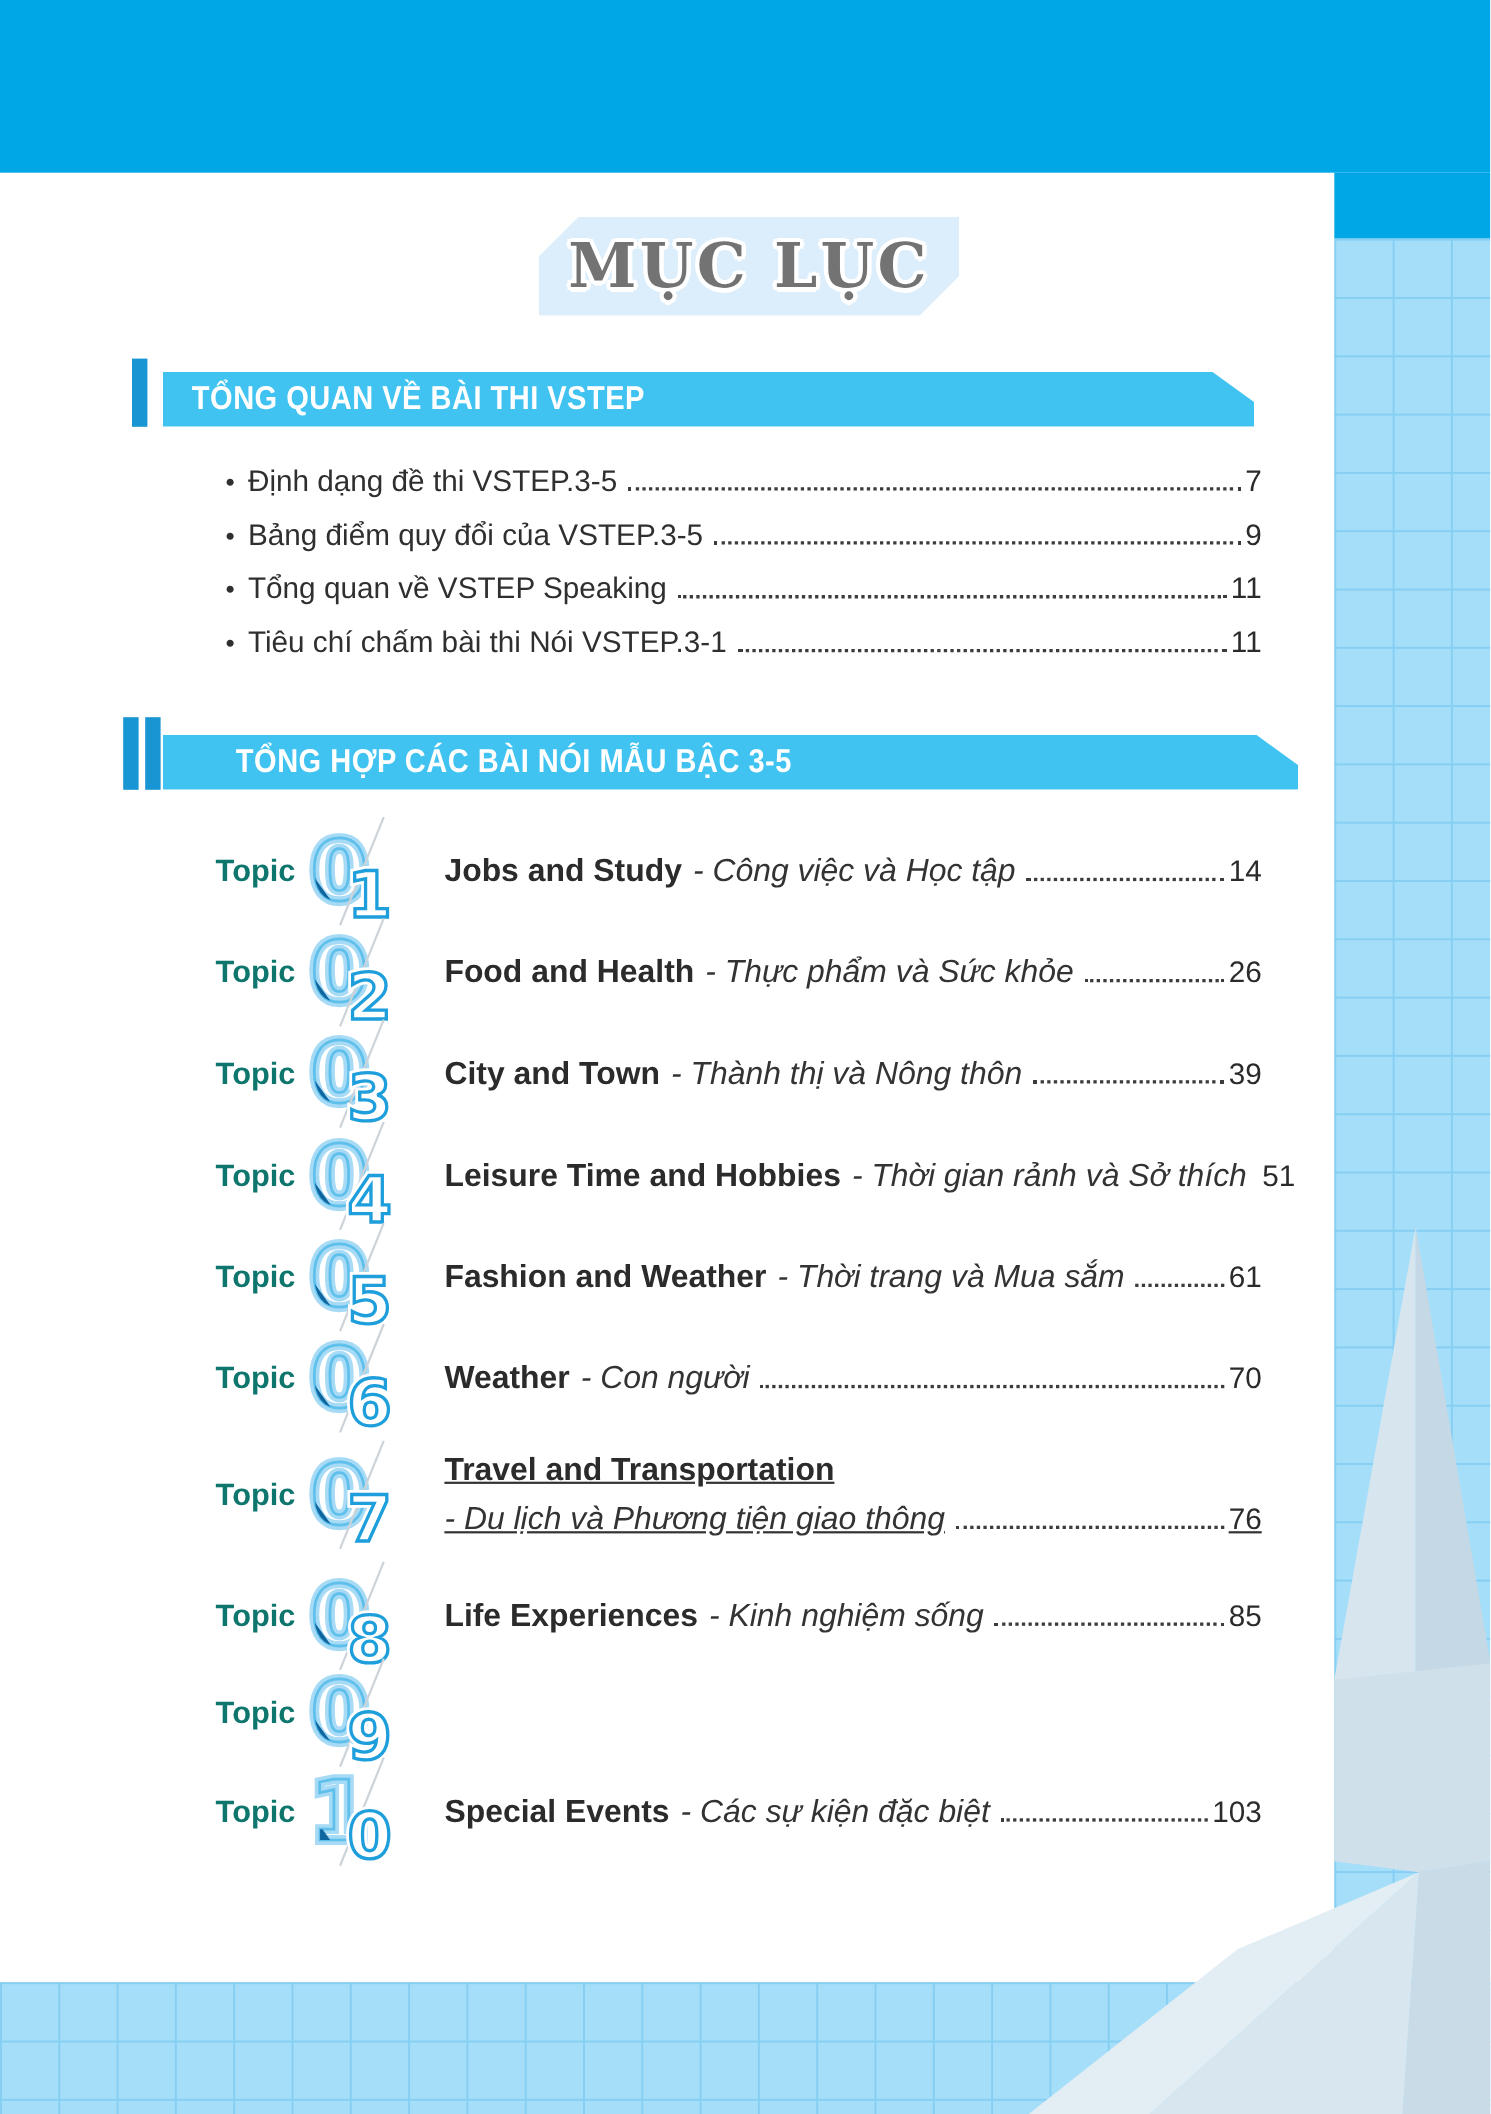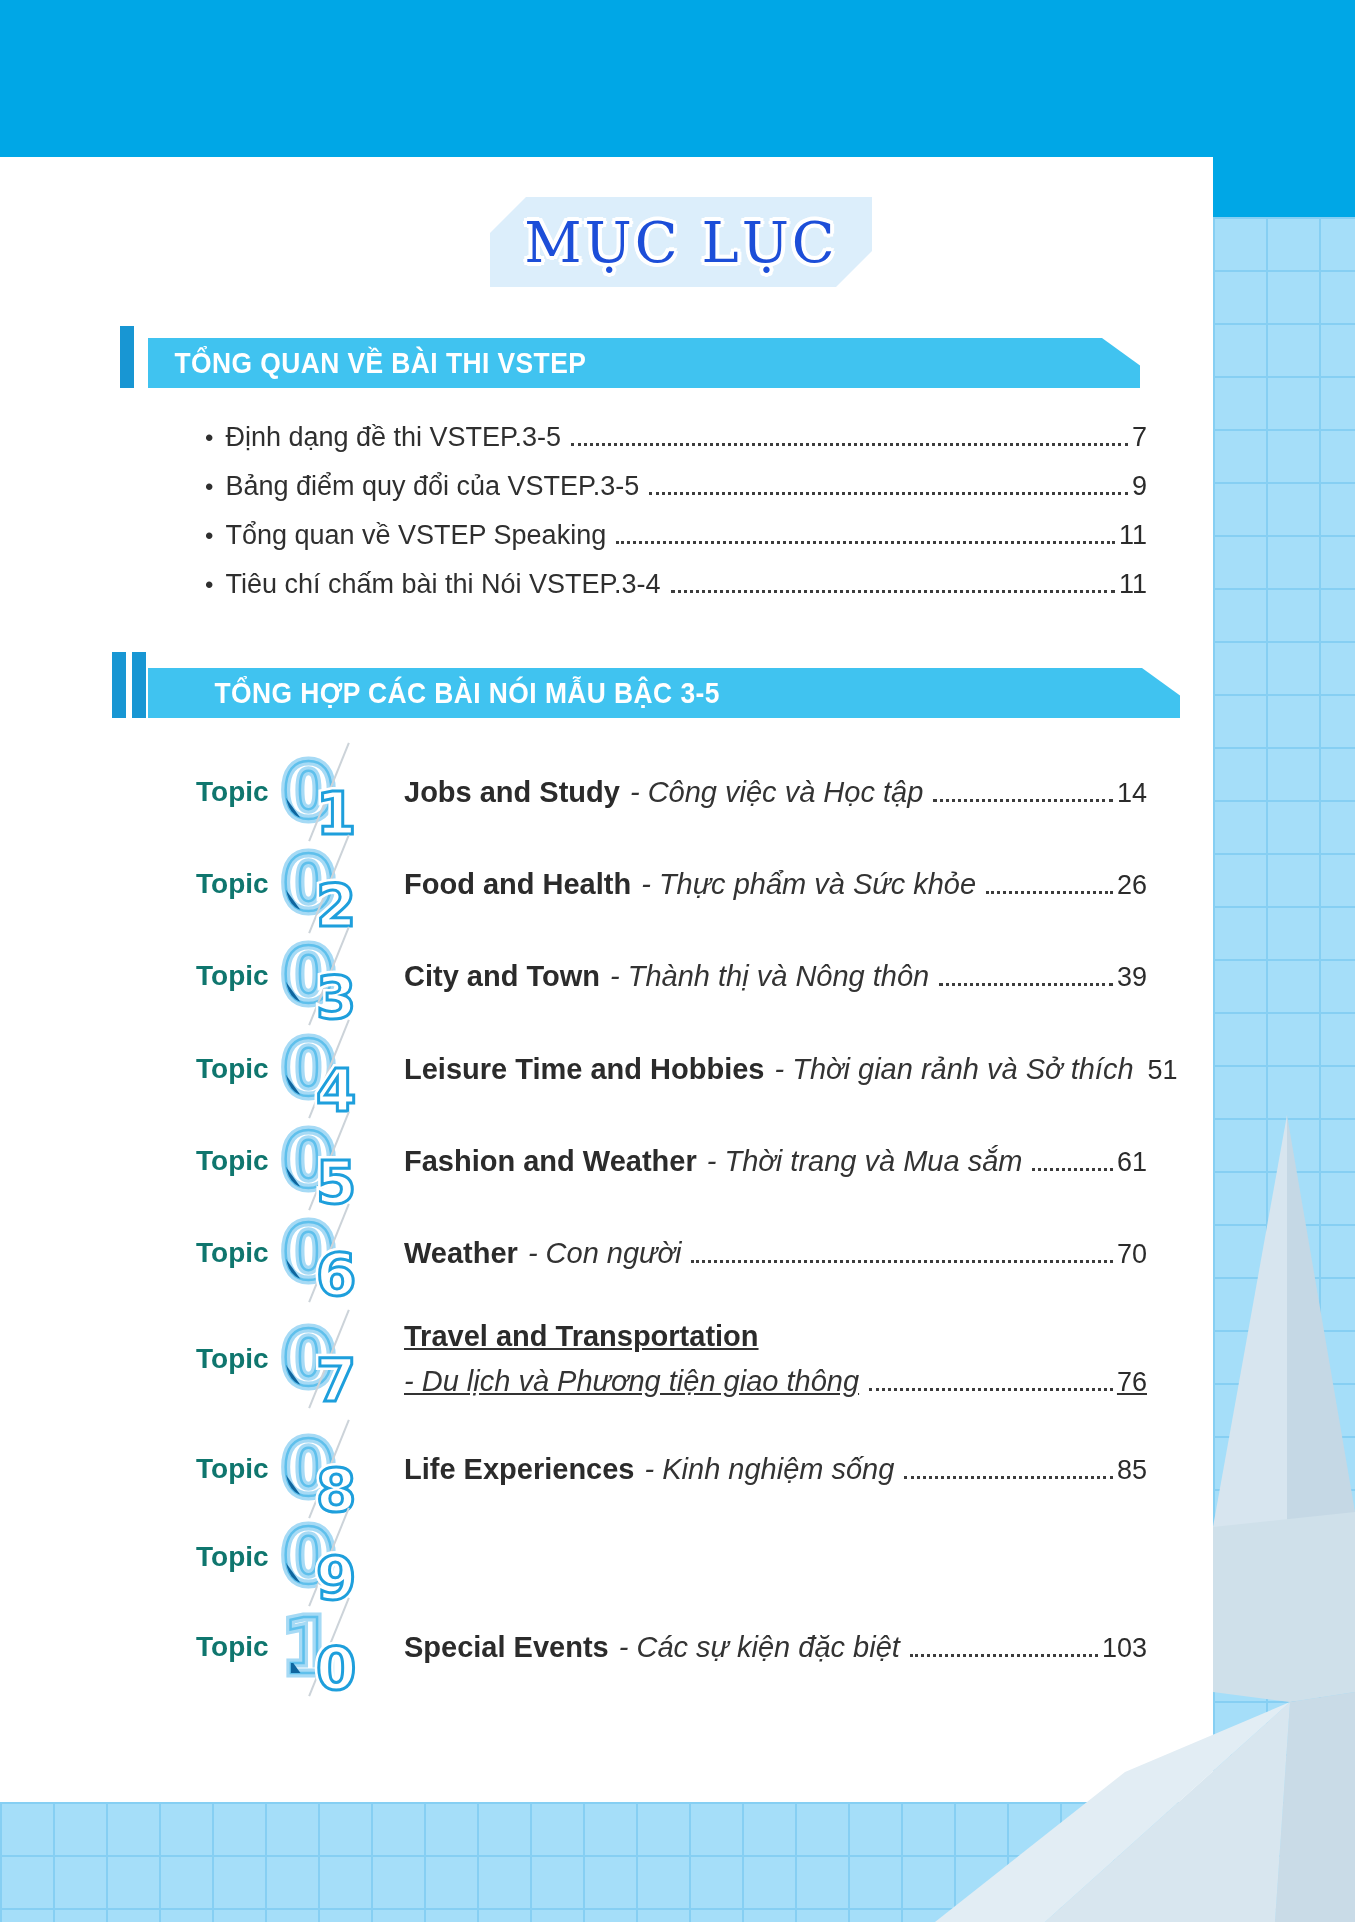--- a/index.html
+++ b/index.html
@@ -12,22 +12,22 @@
     background-image:linear-gradient(to right,#86cff3 2px,transparent 2px),
                      linear-gradient(to bottom,#86cff3 2px,transparent 2px);
     background-size:53px 53px;}
   .right-col{position:absolute;left:1213px;top:217px;width:142px;height:1705px;}
   .bottom-band{position:absolute;left:0;top:1802px;width:1355px;height:120px;}
   .origami{position:absolute;left:875px;top:1072px;width:480px;height:850px;}
   
   .title-banner{position:absolute;left:490px;top:197px;width:382px;height:90px;background:#dceefb;
     clip-path:polygon(36px 0,100% 0,100% calc(100% - 36px),calc(100% - 36px) 100%,0 100%,0 36px);
     display:flex;align-items:center;justify-content:center;}
-  .title-text{font-family:"DejaVu Serif","Liberation Serif",serif;font-weight:400;
-    font-size:56px;letter-spacing:3px;color:#1d4ed8;
+  .title-text{font-family:"DejaVu Serif","Liberation Serif",serif;font-weight:700;
+    font-size:56px;letter-spacing:3px;color:#737373;
     text-shadow:-4px 0 0 #fff,4px 0 0 #fff,0 -4px 0 #fff,0 4px 0 #fff,
                 -3px -3px 0 #fff,3px -3px 0 #fff,-3px 3px 0 #fff,3px 3px 0 #fff;}
   
   .accent-bar{position:absolute;width:14px;background:#1896d3;}
   .s1-bar{left:120px;top:326px;height:62px;}
   .s2-bar-a{left:112px;top:652px;height:66px;}
   .s2-bar-b{left:132px;top:652px;height:66px;}
   .sec-banner{position:absolute;left:148px;width:992px;height:50px;background:#40c3f0;
     clip-path:polygon(0 0,calc(100% - 38px) 0,100% 55%,100% 100%,0 100%);
     display:flex;align-items:center;}
@@ -104,21 +104,21 @@
       <span class="pg">9</span>
     </div>
     <div class="toc-item">
       <span class="bullet">•</span>
       <span>Tổng quan về VSTEP Speaking</span>
       <span class="dots"></span>
       <span class="pg">11</span>
     </div>
     <div class="toc-item">
       <span class="bullet">•</span>
-      <span>Tiêu chí chấm bài thi Nói VSTEP.3-4</span>
+      <span>Tiêu chí chấm bài thi Nói VSTEP.3-1</span>
       <span class="dots"></span>
       <span class="pg">11</span>
     </div>
   </div>
 
   <div class="accent-bar s2-bar-a"></div>
   <div class="accent-bar s2-bar-b"></div>
   <div class="sec-banner s2-banner">
     <span>TỔNG HỢP CÁC BÀI NÓI MẪU BẬC 3-5</span>
   </div>

